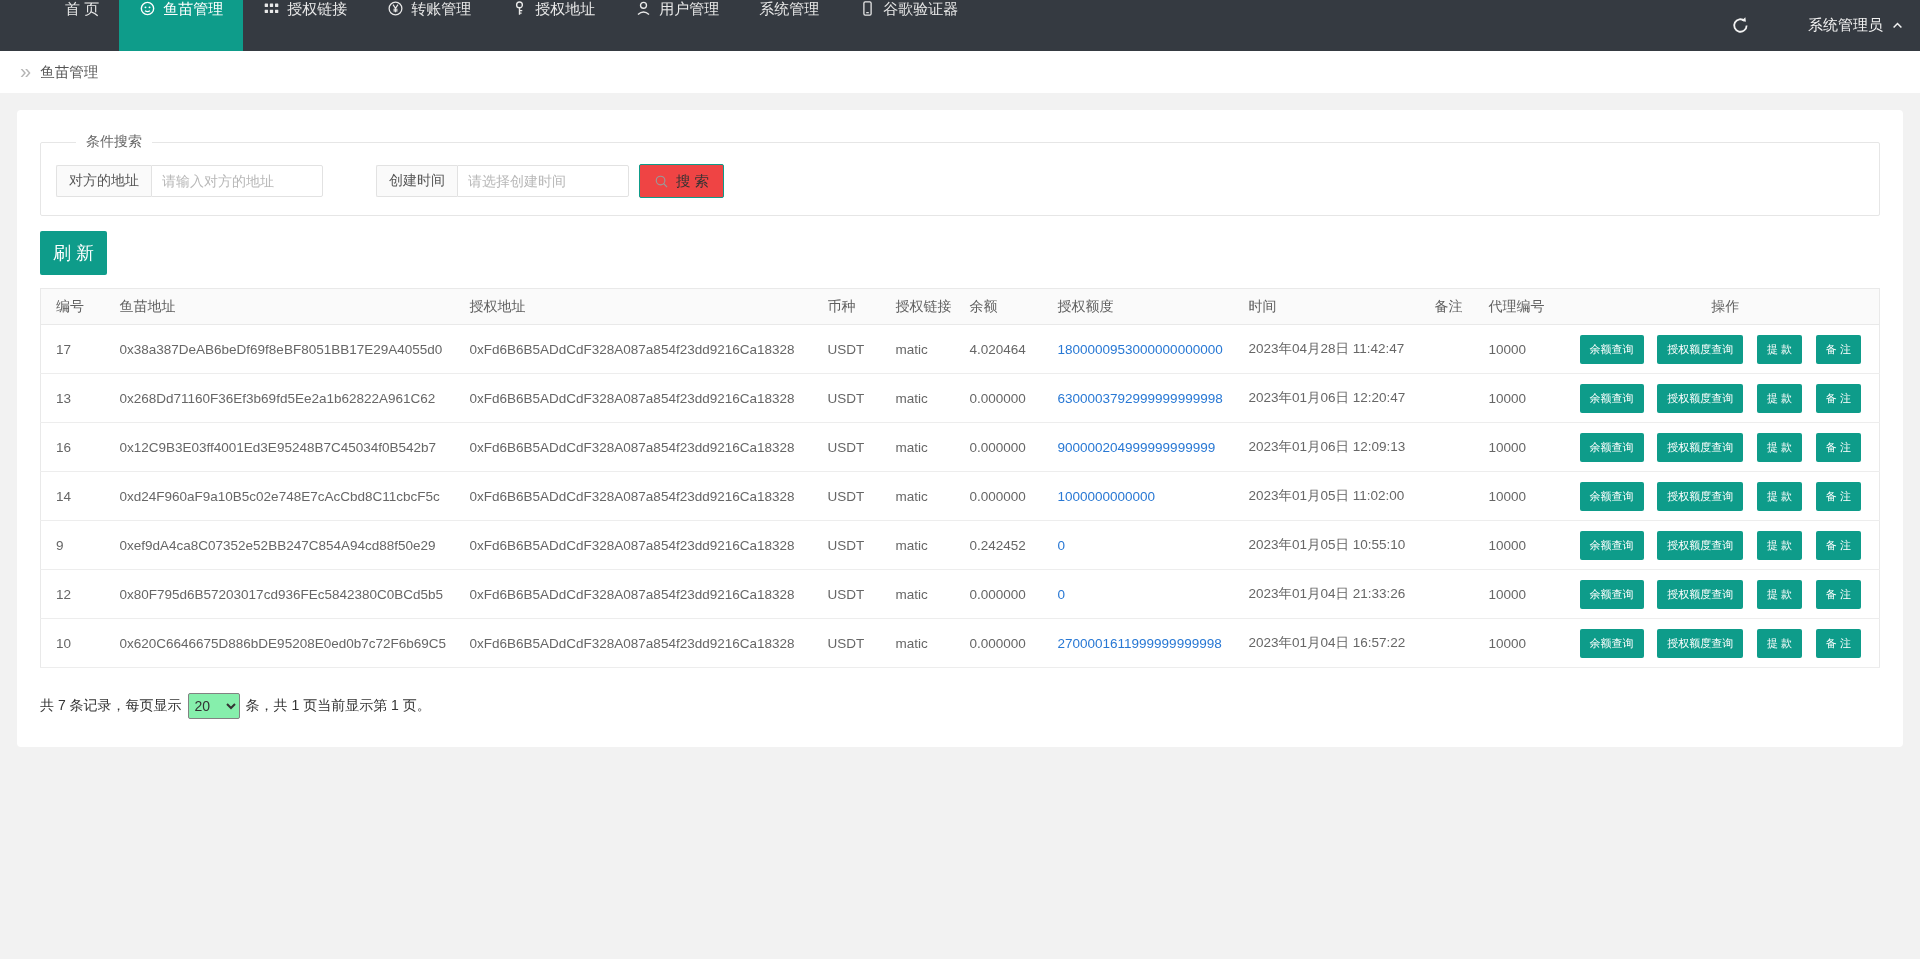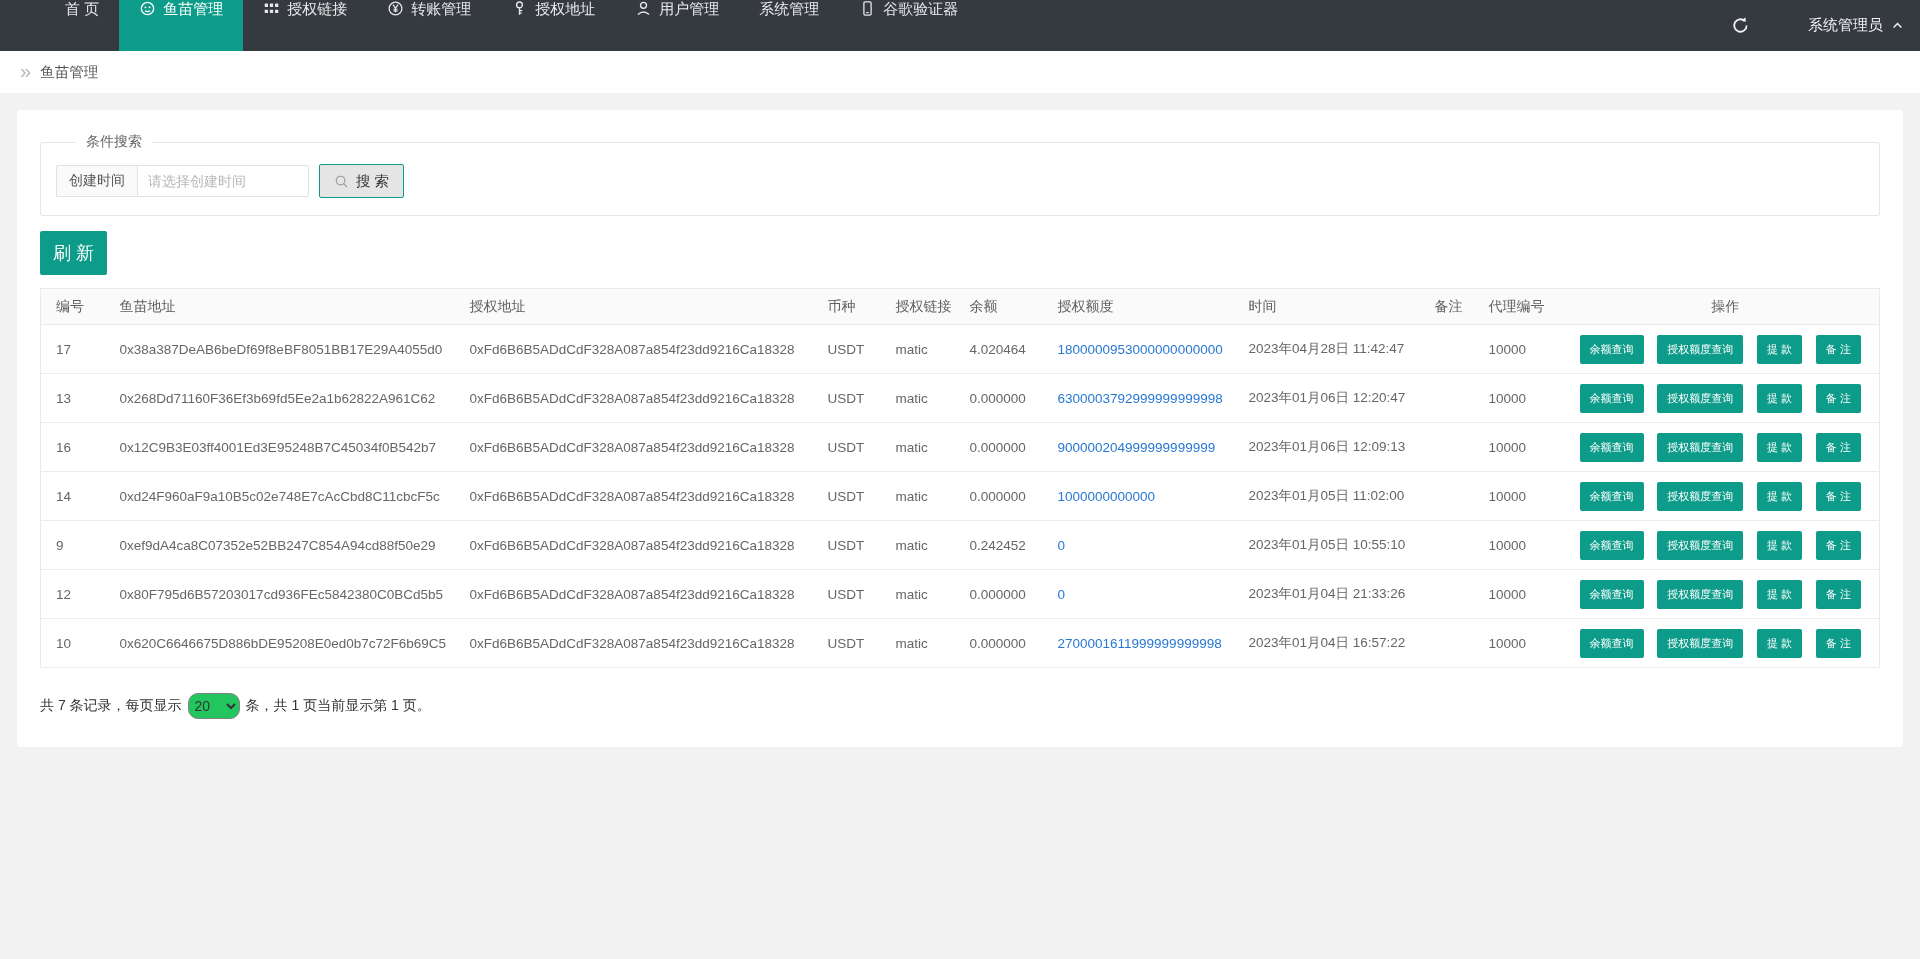--- a/index.html
+++ b/index.html
@@ -63,21 +63,21 @@
     border-radius: 2px 0 0 2px; font-size: 14px; color: #555; white-space: nowrap;
   }
   .igroup input {
     width: 172px; border: 1px solid #e2e2e2; border-radius: 0 2px 2px 0;
     padding: 0 10px; font-size: 14px; color: #333; outline: none;
   }
   .igroup input::placeholder { color: #b8b8b8; }
   .search-btn {
     height: 34px; margin-left: 10px; padding: 0 14px;
     display: inline-flex; align-items: center; gap: 7px;
-    background: #e5e5e5; border: 1px solid var(--accent); border-radius: 2px;
+    background: #ef4444; border: 1px solid var(--accent); border-radius: 2px;
     font-size: 14.5px; color: #333; cursor: pointer;
     font-family: inherit;
   }
   .search-btn svg { width: 15px; height: 15px; }
 
   .refresh-btn {
     margin-top: 15px; height: 44px; padding: 0 13px;
     background: var(--accent); color: #fff; border: none; border-radius: 2px;
     font-size: 18px; cursor: pointer; font-family: inherit;
   }
@@ -108,21 +108,21 @@
     font-size: 11px; cursor: pointer; white-space: nowrap; font-family: inherit;
   }
 
   
   .pager {
     margin-top: 25px; display: flex; align-items: center; gap: 6px;
     font-size: 14px; color: #333;
   }
   .pager select {
     height: 26px; min-width: 52px; font-size: 14px; padding: 0 2px;
-    border: 1px solid #828282; border-radius: 10px; background: #22c55e; color: #333;
+    border: 1px solid #828282; border-radius: 2px; background: #86efac; color: #333;
     font-family: inherit;
   }
 </style>
 </head>
 <body>
 
 <div class="topnav">
   <div class="nav-items">
       <div class="nav-item">
         <span>首 页</span>
@@ -211,20 +211,24 @@
   <span class="bc-chev">»</span>
   <span>鱼苗管理</span>
 </div>
 
 <div class="main">
   <div class="card">
 
     <fieldset class="search-fs">
       <legend>条件搜索</legend>
       <div class="search-row">
+        <div class="igroup">
+          <span class="addon">对方的地址</span>
+          <input type="text" placeholder="请输入对方的地址" style="">
+        </div>
         <div class="igroup">
           <span class="addon">创建时间</span>
           <input type="text" placeholder="请选择创建时间" style="">
         </div>
         <button class="search-btn">
           <svg viewBox="0 0 16 16">
               <circle cx="7" cy="7" r="4.6" fill="none" stroke="#9a9a9a" stroke-width="1.2"></circle>
               <path d="M10.4 10.4 L14 14" stroke="#9a9a9a" stroke-width="1.2"></path>
             </svg>
           <span>搜 索</span>

